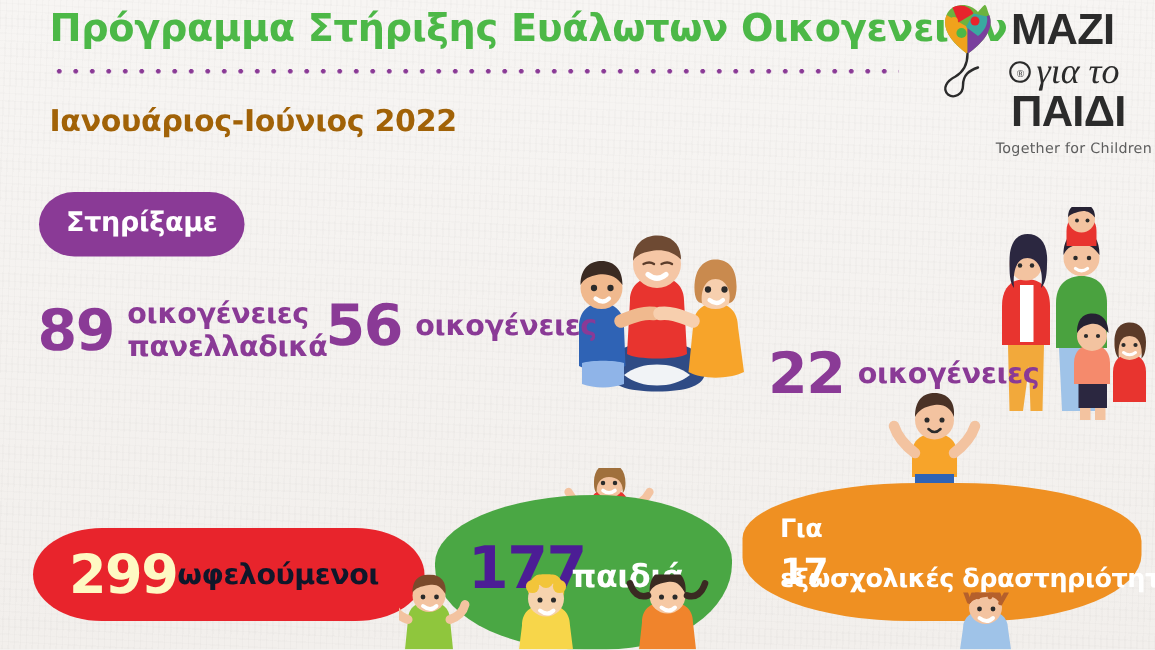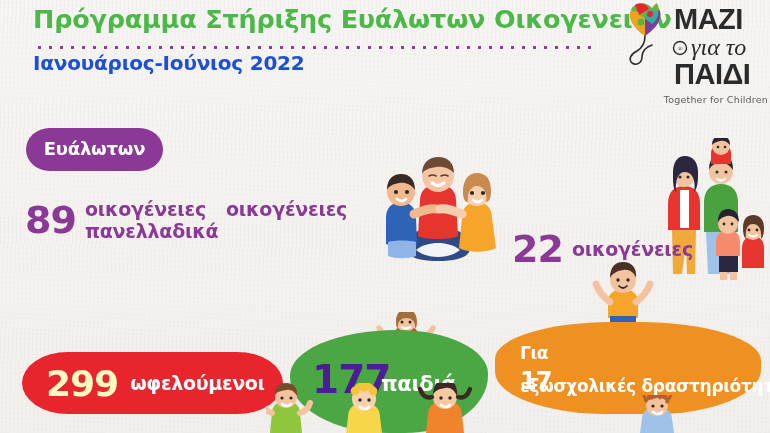--- a/index.html
+++ b/index.html
@@ -26,22 +26,22 @@
     font-size:25.5px;font-weight:bold;
     color:#4cb847;letter-spacing:-0.2px;
     white-space:nowrap;
   }
   #dotline{
     position:absolute;left:34px;top:46px;width:565px;height:3px;
     background-image:radial-gradient(circle, #8a3a96 1.4px, rgba(0,0,0,0) 1.6px);
     background-size:11px 3px;background-repeat:repeat-x;
   }
   #subtitle{
-    position:absolute;left:33px;top:51px;
-    font-size:20px;font-weight:bold;color:#1d4ed8;
+    position:absolute;left:33px;top:68px;
+    font-size:20px;font-weight:bold;color:#a16207;
     letter-spacing:-0.2px;white-space:nowrap;
   }
 
   
   #logo{position:absolute;left:622px;top:2px;width:146px;height:112px;}
   #logo .mark{position:absolute;left:0;top:0;width:146px;height:92px;}
   #logo .tagline{
     position:absolute;left:0;top:92px;width:146px;text-align:right;
     font-size:9.5px;color:#5d5d5d;letter-spacing:.2px;
   }
@@ -75,21 +75,21 @@
   
   #blob-red{
     position:absolute;left:22px;top:352px;width:261px;height:62px;
     background:#e8242c;border-radius:46px/31px;
     display:flex;align-items:center;
   }
   #blob-red .num{
     color:#fef9c3;font-size:36px;font-weight:bold;margin-left:24px;letter-spacing:-1px;
   }
   #blob-red .txt{
-    color:#ffffff;font-size:19px;font-weight:bold;margin-left:12px;letter-spacing:-0.3px;
+    color:#0f172a;font-size:19px;font-weight:bold;letter-spacing:-0.3px;
   }
 
   #blob-green{
     position:absolute;left:290px;top:330px;width:198px;height:103px;
     background:#4aa744;
     border-radius:56% 48% 44% 52% / 46% 44% 58% 56%;
   }
   #blob-green .num{
     position:absolute;left:22px;top:27px;
     color:#4c1d95;font-size:39px;font-weight:bold;letter-spacing:-1px;
@@ -156,21 +156,21 @@
       <text x="-2.4" y="13" font-family="'Liberation Serif', serif" font-size="7" fill="#2b2b2b">®</text>
       <text x="11" y="17" font-family="'Liberation Serif', serif" font-size="24" font-style="italic" fill="#2b2b2b">για το</text>
     </g>
 
     <text x="52" y="82" font-family="'Liberation Sans', sans-serif" font-size="29" font-weight="bold" fill="#2b2b2b" letter-spacing="-0.5">ΠΑΙΔΙ</text>
   </svg>
   <div class="tagline">Together for Children</div>
 </div>
 
 <div id="supported-pill">
-  <span>Ευάλωτων</span>
+  <span>Στηρίξαμε</span>
 </div>
 
 <svg class="art" id="art-dad" viewBox="0 0 132 118">
 
   <path d="M34 96 C34 82 46 76 66 76 C86 76 98 82 98 96 C98 105 86 109 66 109 C46 109 34 105 34 96 Z" fill="#2f4b85"></path>
   <path d="M44 98 C50 93 58 91 66 91 C74 91 82 93 88 98 C82 103 74 105 66 105 C58 105 50 103 44 98 Z" fill="#f1f3f6"></path>
 
   <path d="M48 48 C48 38 56 32 66 32 C76 32 84 38 84 48 L86 84 C80 88 52 88 46 84 Z" fill="#e8342f"></path>
 
   <circle cx="66" cy="24" r="16" fill="#f5c6a5"></circle>
@@ -286,20 +286,21 @@
 
 <div class="stat" id="stat-1">
   <div class="num">89</div>
   <div class="txt">
     <div>οικογένειες</div>
     <div>πανελλαδικά</div>
   </div>
 </div>
 
 <div class="stat" id="stat-2">
+  <div class="num">56</div>
   <div class="txt">
     <div>οικογένειες</div>
   </div>
 </div>
 
 <div class="stat" id="stat-3">
   <div class="num">22</div>
   <div class="txt">
     <div>οικογένειες</div>
   </div>

